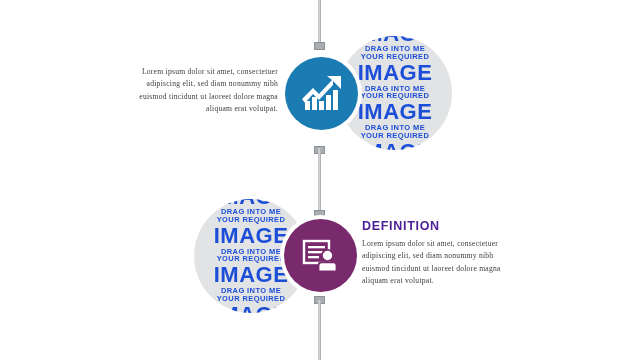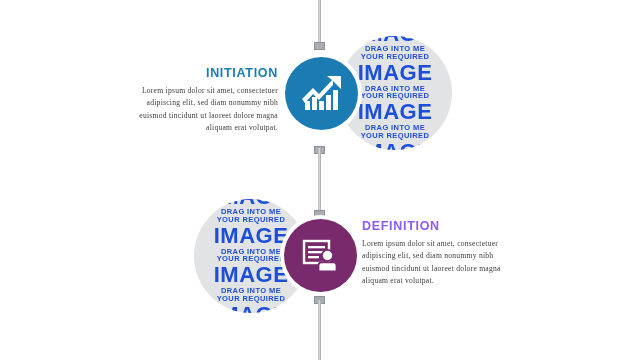--- a/index.html
+++ b/index.html
@@ -127,21 +127,21 @@
     text-align: right;
   }
   .block-initiation h2 { color: #1b7cb4; }
 
   .block-definition {
     left: 362px;
     top: 219px;
     width: 160px;
     text-align: left;
   }
-  .block-definition h2 { color: #8b5cf6; }
+  .block-definition h2 { color: #4c1d95; }
 </style>
 </head>
 <body>
 
 <div class="stage">
 
   <div class="connector conn-top"></div>
   <div class="node node-a"></div>
 
   <div class="node node-b"></div>
@@ -177,21 +177,20 @@
           <rect x="24" y="19" width="5" height="15"></rect>
           <rect x="31" y="14" width="5" height="20"></rect>
           <path d="M0 23 L11 12 L17 18 L31 3 L31 9 L17 24 L11 18 L3 27 Z"></path>
           <path d="M25 0 L39 0 L39 13 L34 8 L30 4 Z"></path>
         </g>
       </svg>
     </span>
   </div>
 
   <div class="block block-initiation">
-    <h2>INITIATION</h2>
     <p>Lorem ipsum dolor sit amet, consectetuer adipiscing elit, sed diam nonummy nibh euismod tincidunt ut laoreet dolore magna aliquam erat volutpat.</p>
   </div>
 
   <div class="img-circle img-circle-2">
     <div class="watermark">
       <div class="wm-big">IMAGE</div>
       <div class="wm-small">DRAG INTO ME</div>
       <div class="wm-small">YOUR REQUIRED</div>
       <div class="wm-big">IMAGE</div>
       <div class="wm-small">DRAG INTO ME</div>

